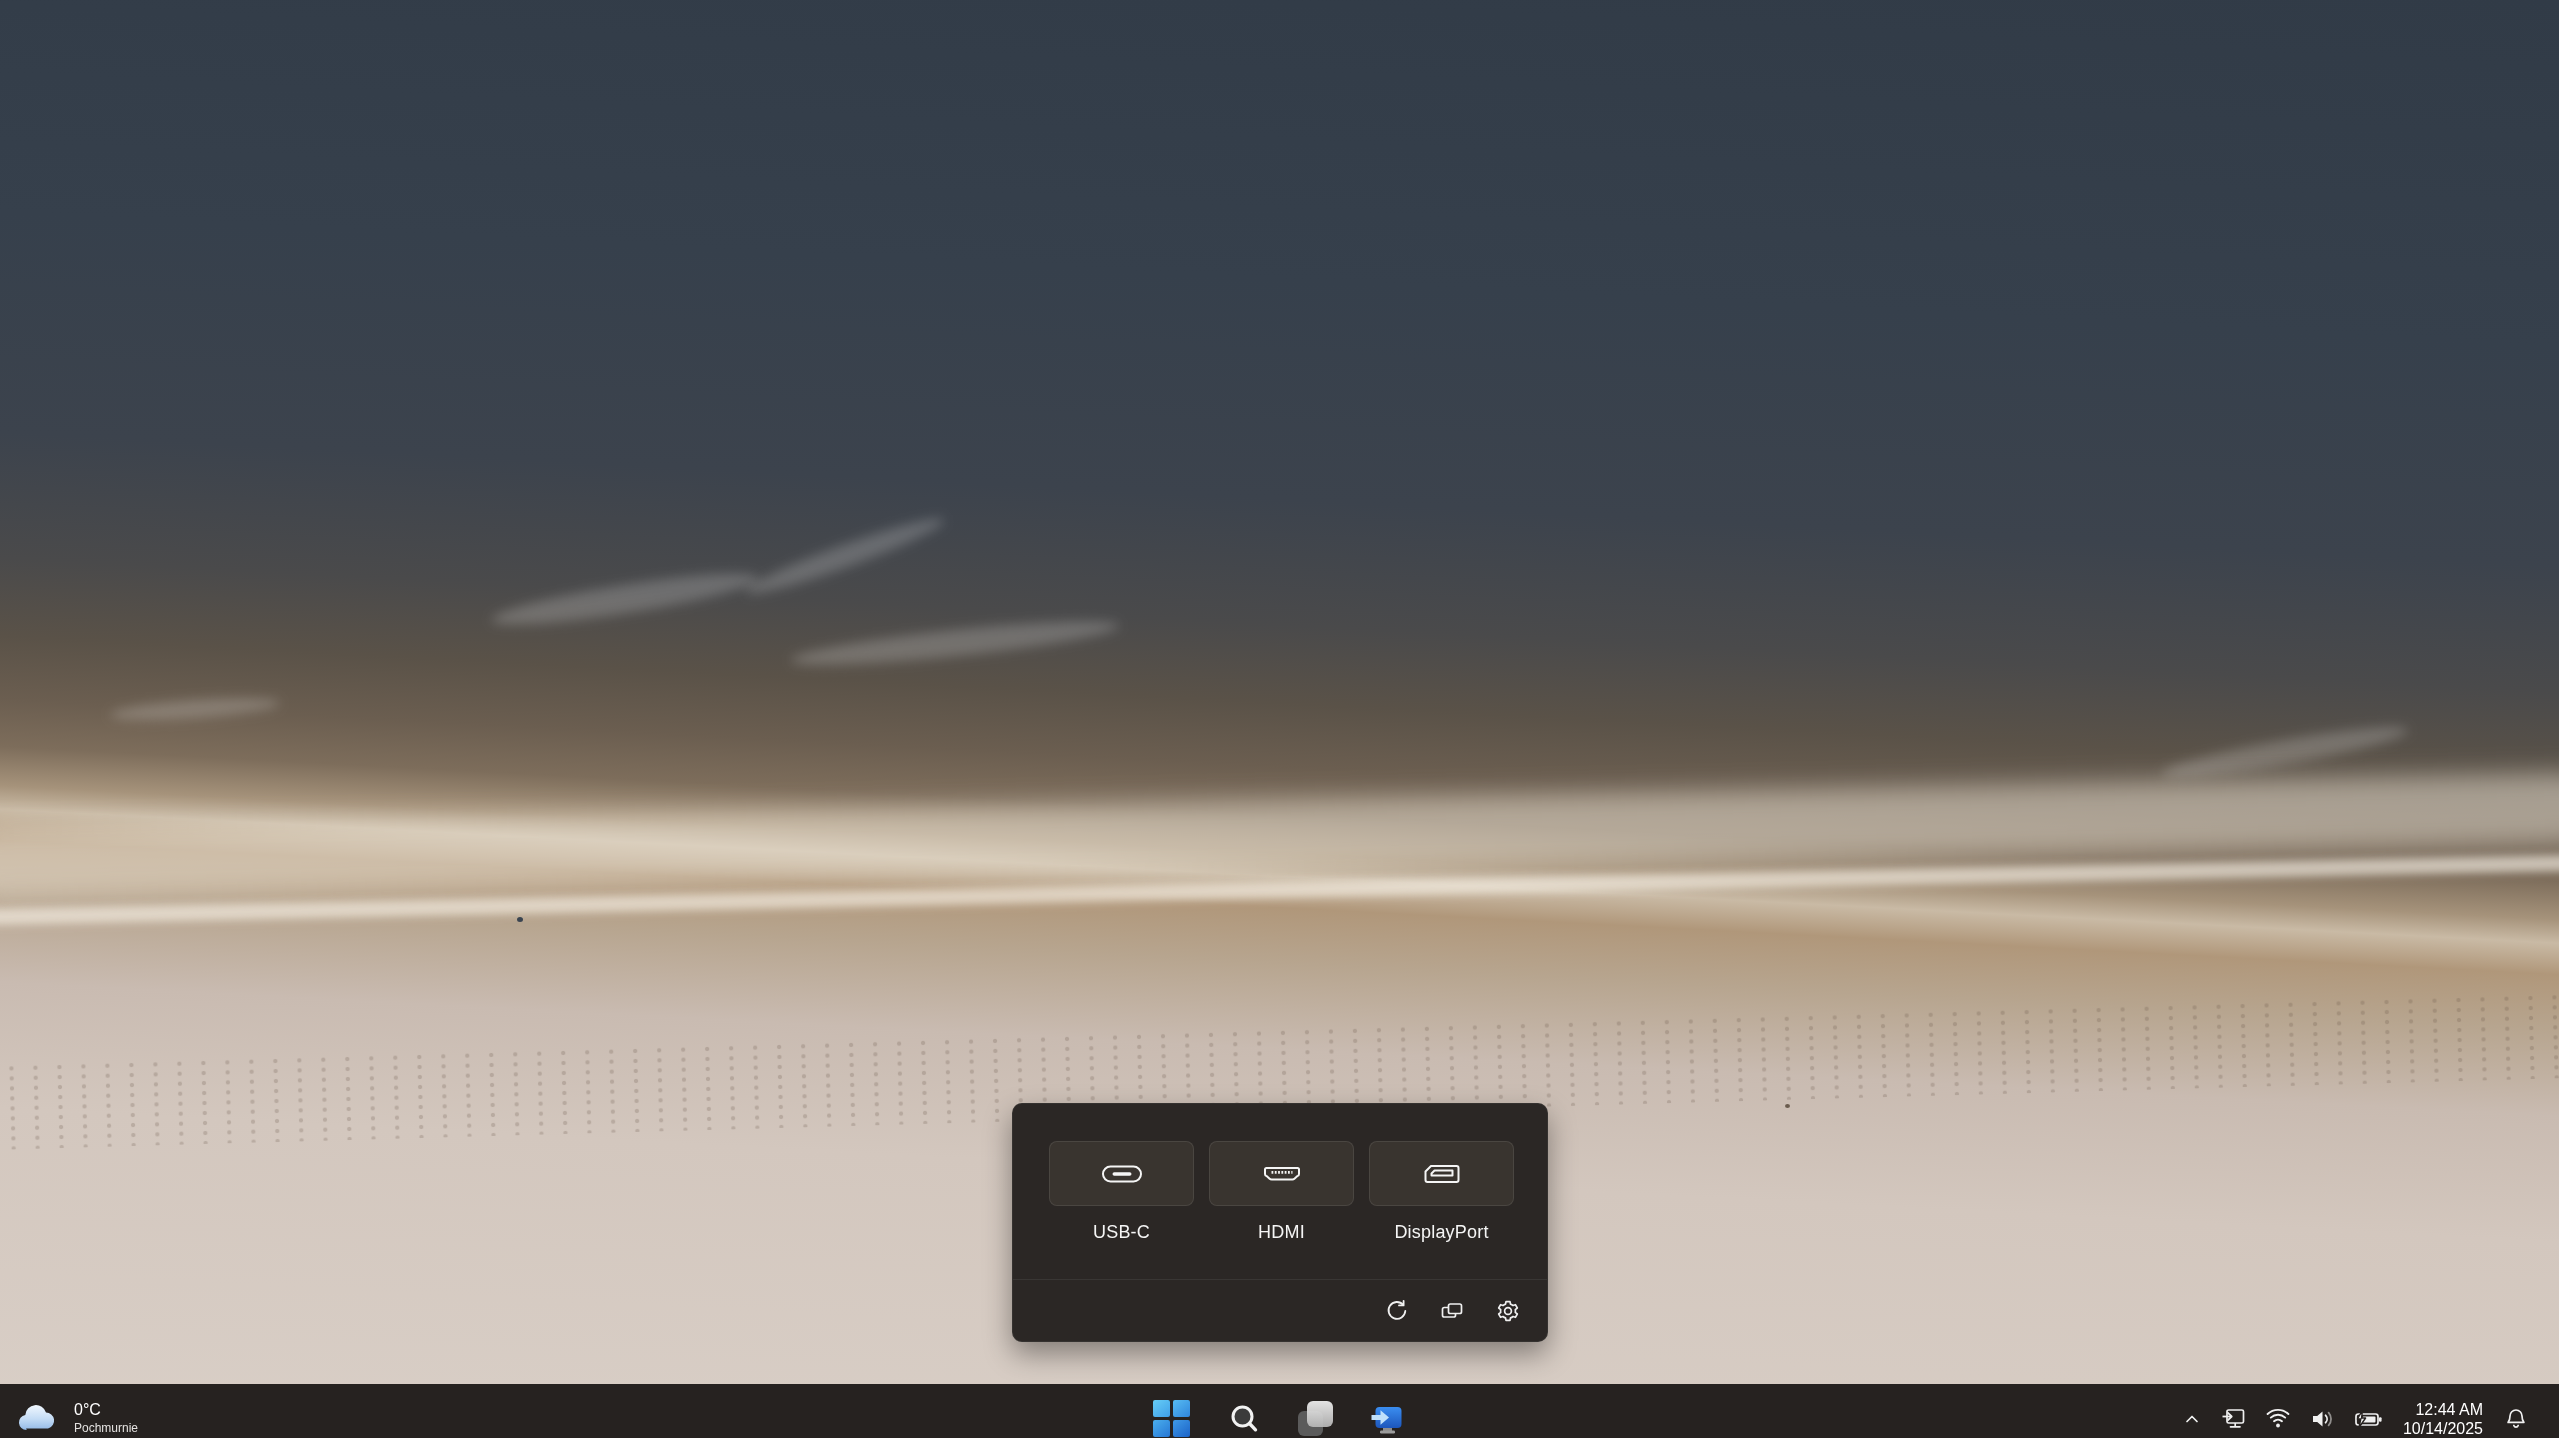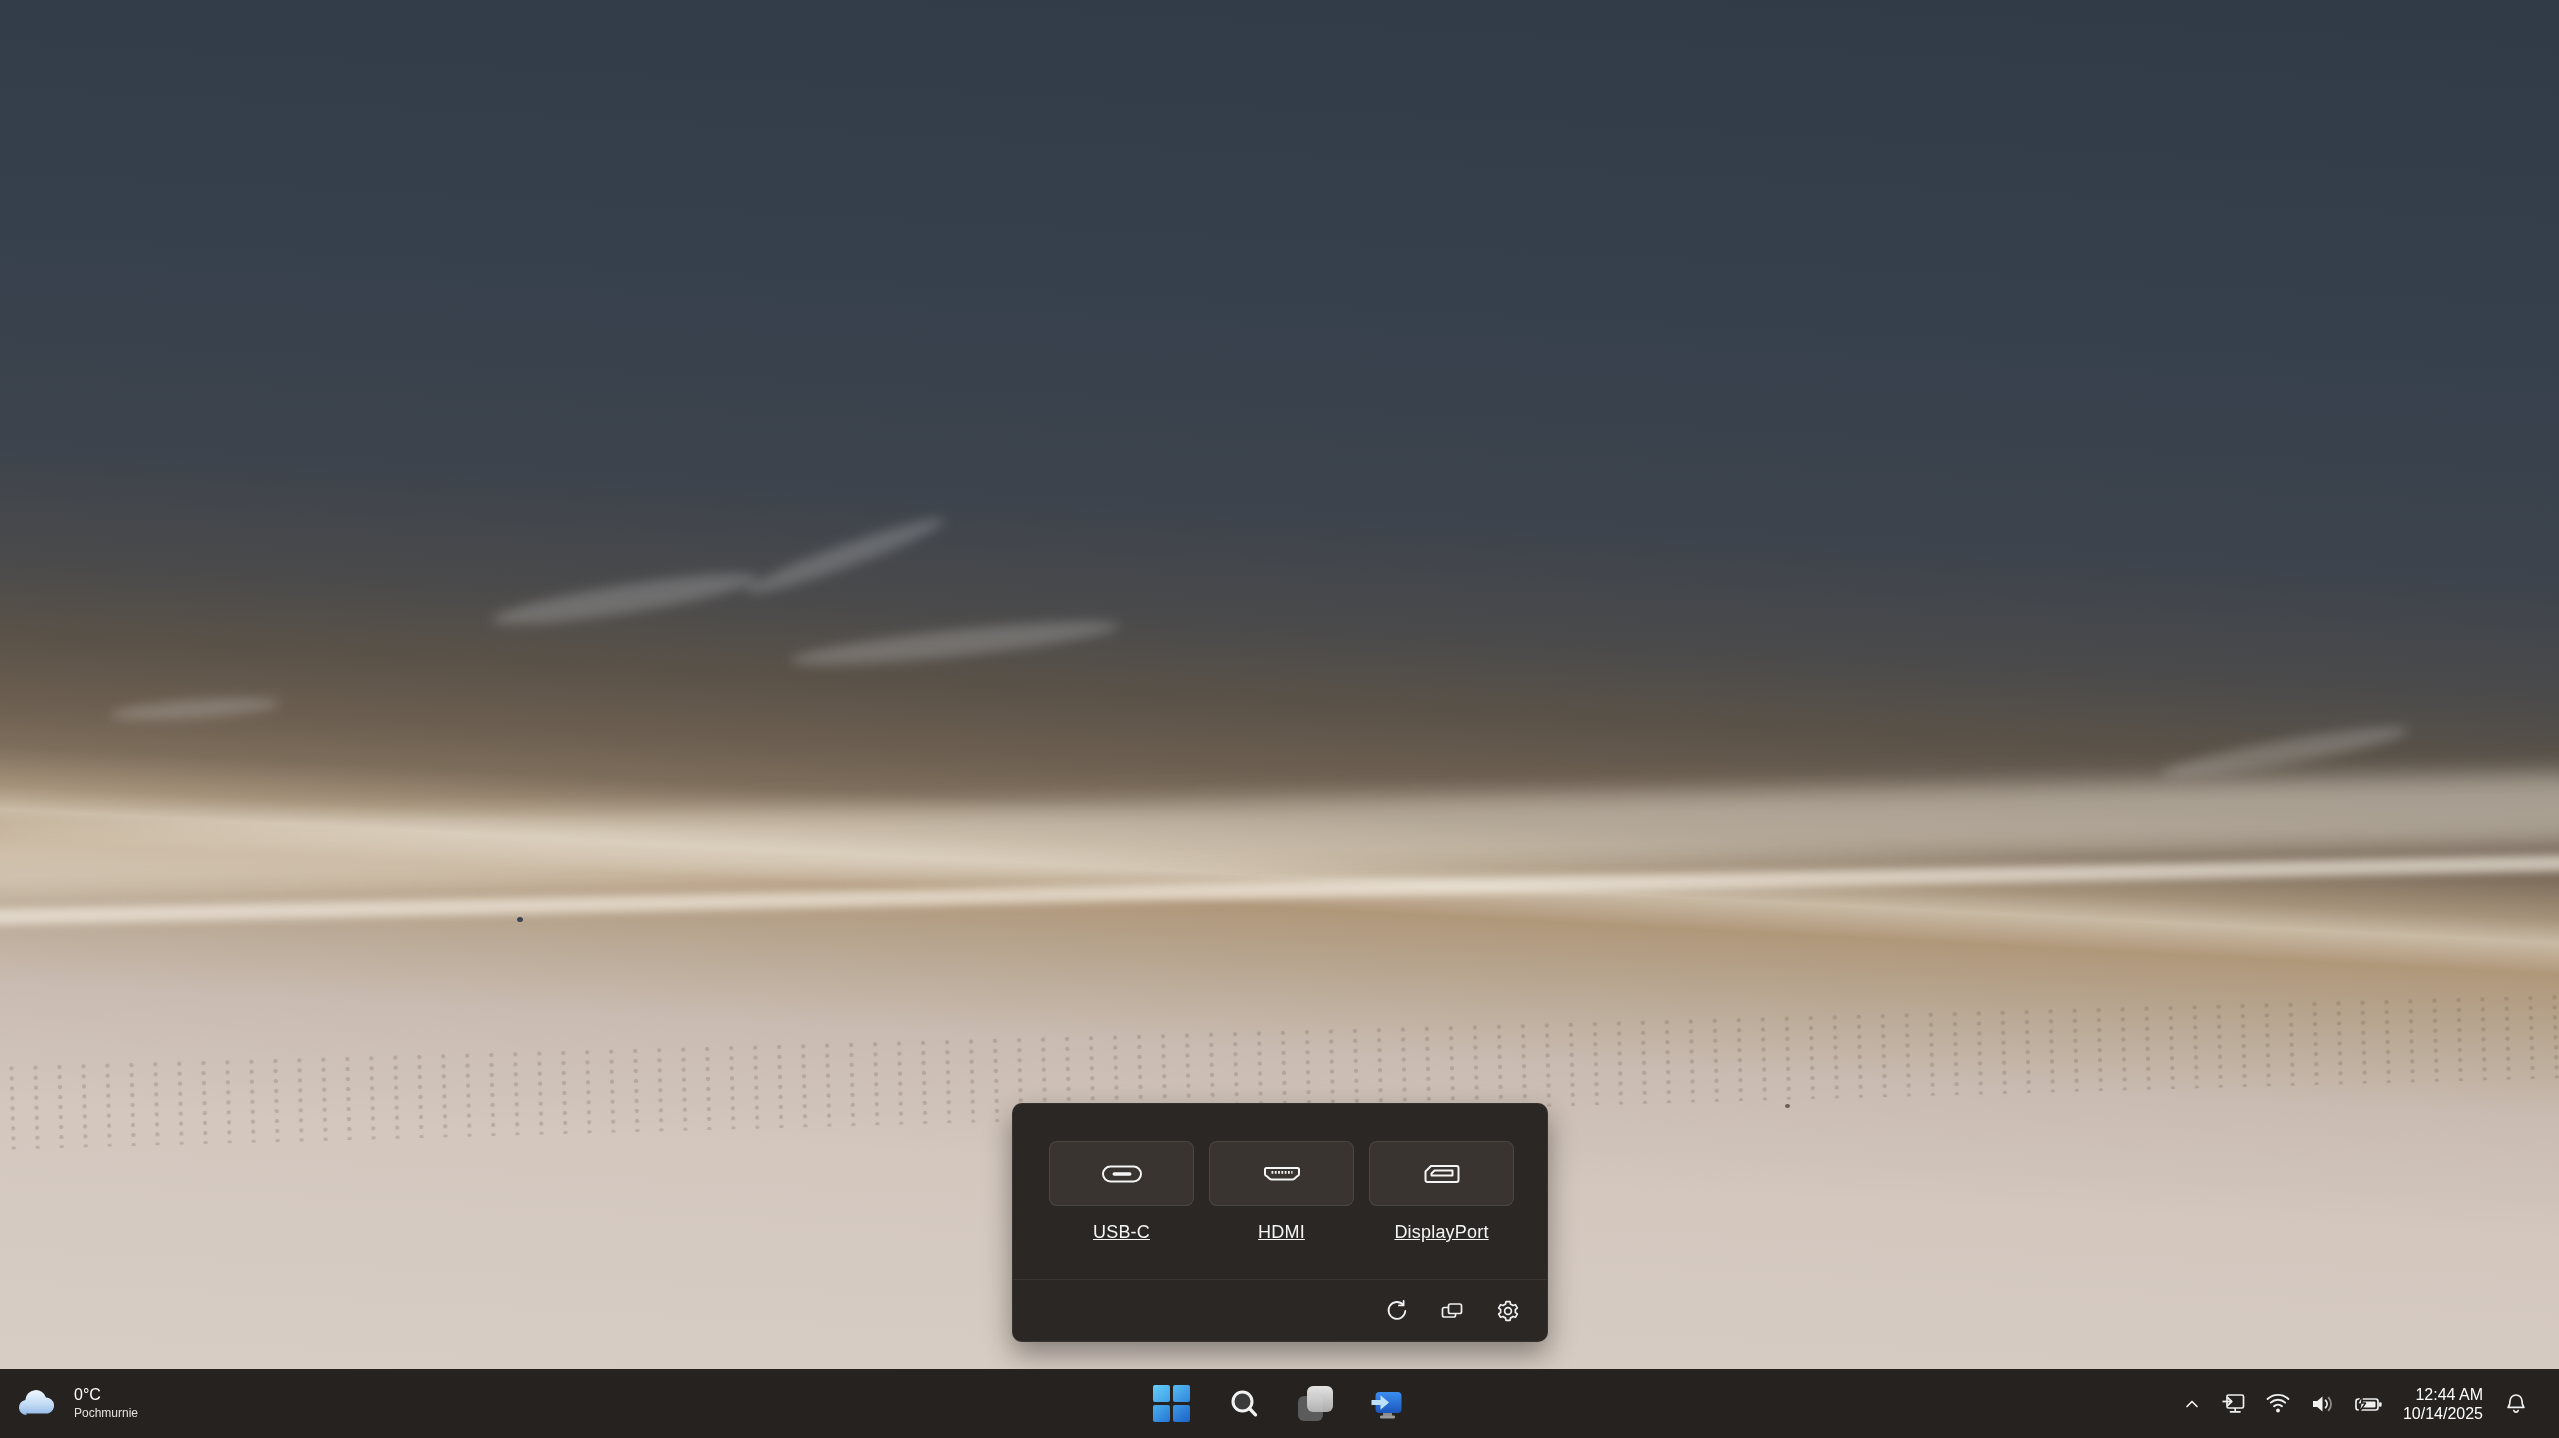--- a/index.html
+++ b/index.html
@@ -79,36 +79,35 @@
     background: #39342f;
     border: 1px solid rgba(255,255,255,0.09);
     border-radius: 8px;
     display: flex; align-items: center; justify-content: center;
     cursor: pointer;
   }
   .input-label {
     margin-top: 16px;
     font-size: 18px; color: #f5f5f5; letter-spacing: 0.2px;
     text-align: center;
-    text-decoration: underline;
   }
   .popup-footer {
     position: absolute; left: 0; right: 0; bottom: 0; height: 62px;
     border-top: 1px solid rgba(255,255,255,0.07);
     display: flex; align-items: center; justify-content: flex-end;
     gap: 28px; padding-right: 25px;
   }
   .footer-btn {
     width: 28px; height: 28px; background: none; border: none; cursor: pointer;
     display: flex; align-items: center; justify-content: center;
   }
 
   
   .taskbar {
-    position: absolute; left: 0; right: 0; bottom: 0; height: 69px;
+    position: absolute; left: 0; right: 0; bottom: 0; height: 54px;
     background: #262220;
   }
   .weather {
     position: absolute; left: 0; top: 0; height: 69px;
     display: flex; align-items: center; gap: 14px;
     padding: 0 18px 0 16px;
     background: none; border: none; cursor: pointer;
   }
   .wtext { display: flex; flex-direction: column; align-items: flex-start; line-height: 19px; }
   .wtemp { font-size: 16px; color: #ffffff; }

